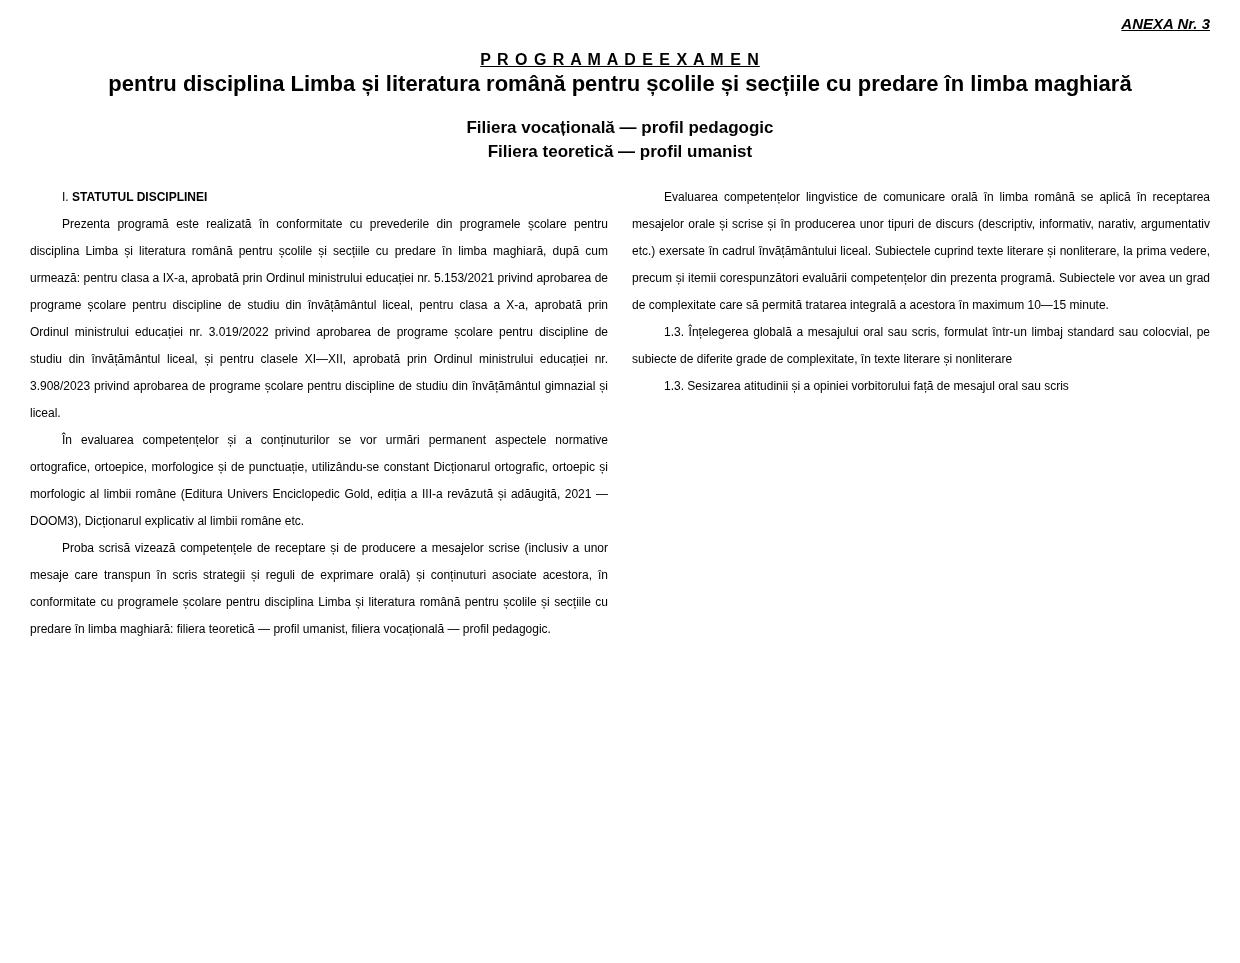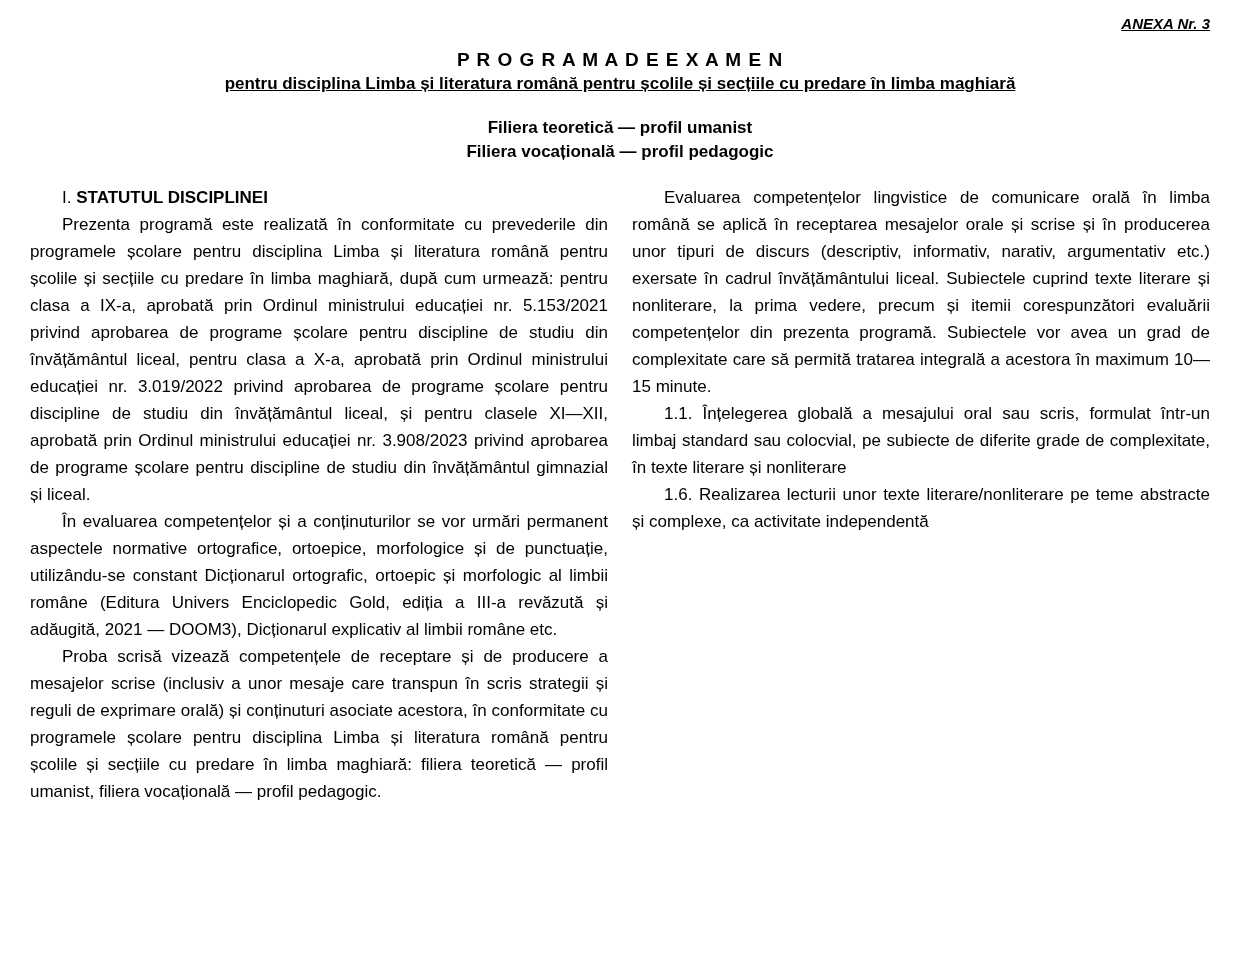--- a/index.html
+++ b/index.html
@@ -27,49 +27,49 @@
     text-decoration: underline;
     font-size: 15px;
     line-height: 20px;
   }
   .title-block {
     margin-top: 14px;
     text-align: center;
   }
   .main-title {
     font-weight: bold;
-    font-size: 19px;
+    font-size: 16px;
     line-height: 24px;
     letter-spacing: 1px;
+    text-decoration: underline;
   }
   .sub-title {
     font-weight: bold;
-    font-size: 17px;
+    font-size: 22px;
     line-height: 24px;
-    text-decoration: underline;
   }
   .filiera-block {
     margin-top: 20px;
     text-align: center;
     font-weight: bold;
     font-size: 17px;
     line-height: 24px;
   }
   .columns {
     margin-top: 20px;
     display: flex;
     gap: 24px;
   }
   .column {
     flex: 1 1 0;
     min-width: 0;
   }
   .column p {
     margin: 0;
-    font-size: 17px;
+    font-size: 12px;
     line-height: 27px;
     text-align: justify;
     text-indent: 32px;
   }
   .column p.heading b {
     font-weight: bold;
   }
 </style>
 </head>
 <body>
@@ -77,34 +77,34 @@
 <div class="page">
 
   <div class="annex">ANEXA Nr. 3</div>
 
   <div class="title-block">
     <div class="main-title">P R O G R A M A   D E   E X A M E N</div>
     <div class="sub-title">pentru disciplina Limba și literatura română pentru școlile și secțiile cu predare în limba maghiară</div>
   </div>
 
   <div class="filiera-block">
+    <div>Filiera vocațională — profil pedagogic</div>
     <div>Filiera teoretică — profil umanist</div>
-    <div>Filiera vocațională — profil pedagogic</div>
   </div>
 
   <div class="columns">
 
     <div class="column">
       <p class="heading"><span>I. </span><b>STATUTUL DISCIPLINEI</b></p>
       <p>Prezenta programă este realizată în conformitate cu prevederile din programele școlare pentru disciplina Limba și literatura română pentru școlile și secțiile cu predare în limba maghiară, după cum urmează: pentru clasa a IX-a, aprobată prin Ordinul ministrului educației nr. 5.153/2021 privind aprobarea de programe școlare pentru discipline de studiu din învățământul liceal, pentru clasa a X-a, aprobată prin Ordinul ministrului educației nr. 3.019/2022 privind aprobarea de programe școlare pentru discipline de studiu din învățământul liceal, și pentru clasele XI—XII, aprobată prin Ordinul ministrului educației nr. 3.908/2023 privind aprobarea de programe școlare pentru discipline de studiu din învățământul gimnazial și liceal.</p>
       <p>În evaluarea competențelor și a conținuturilor se vor urmări permanent aspectele normative ortografice, ortoepice, morfologice și de punctuație, utilizându-se constant Dicționarul ortografic, ortoepic și morfologic al limbii române (Editura Univers Enciclopedic Gold, ediția a III-a revăzută și adăugită, 2021 — DOOM3), Dicționarul explicativ al limbii române etc.</p>
       <p>Proba scrisă vizează competențele de receptare și de producere a mesajelor scrise (inclusiv a unor mesaje care transpun în scris strategii și reguli de exprimare orală) și conținuturi asociate acestora, în conformitate cu programele școlare pentru disciplina Limba și literatura română pentru școlile și secțiile cu predare în limba maghiară: filiera teoretică — profil umanist, filiera vocațională — profil pedagogic.</p>
     </div>
 
     <div class="column">
       <p>Evaluarea competențelor lingvistice de comunicare orală în limba română se aplică în receptarea mesajelor orale și scrise și în producerea unor tipuri de discurs (descriptiv, informativ, narativ, argumentativ etc.) exersate în cadrul învățământului liceal. Subiectele cuprind texte literare și nonliterare, la prima vedere, precum și itemii corespunzători evaluării competențelor din prezenta programă. Subiectele vor avea un grad de complexitate care să permită tratarea integrală a acestora în maximum 10—15 minute.</p>
-      <p>1.1. Înțelegerea globală a mesajului oral sau scris, formulat într-un limbaj standard sau colocvial, pe subiecte de diferite grade de complexitate, în texte literare și nonliterare</p>
-      <p>1.6. Realizarea lecturii unor texte literare/nonliterare pe teme abstracte și complexe, ca activitate independentă</p>
+      <p>1.3. Înțelegerea globală a mesajului oral sau scris, formulat într-un limbaj standard sau colocvial, pe subiecte de diferite grade de complexitate, în texte literare și nonliterare</p>
+      <p>1.3. Sesizarea atitudinii și a opiniei vorbitorului față de mesajul oral sau scris</p>
     </div>
 
   </div>
 
 </div>
 
 </body></html>

